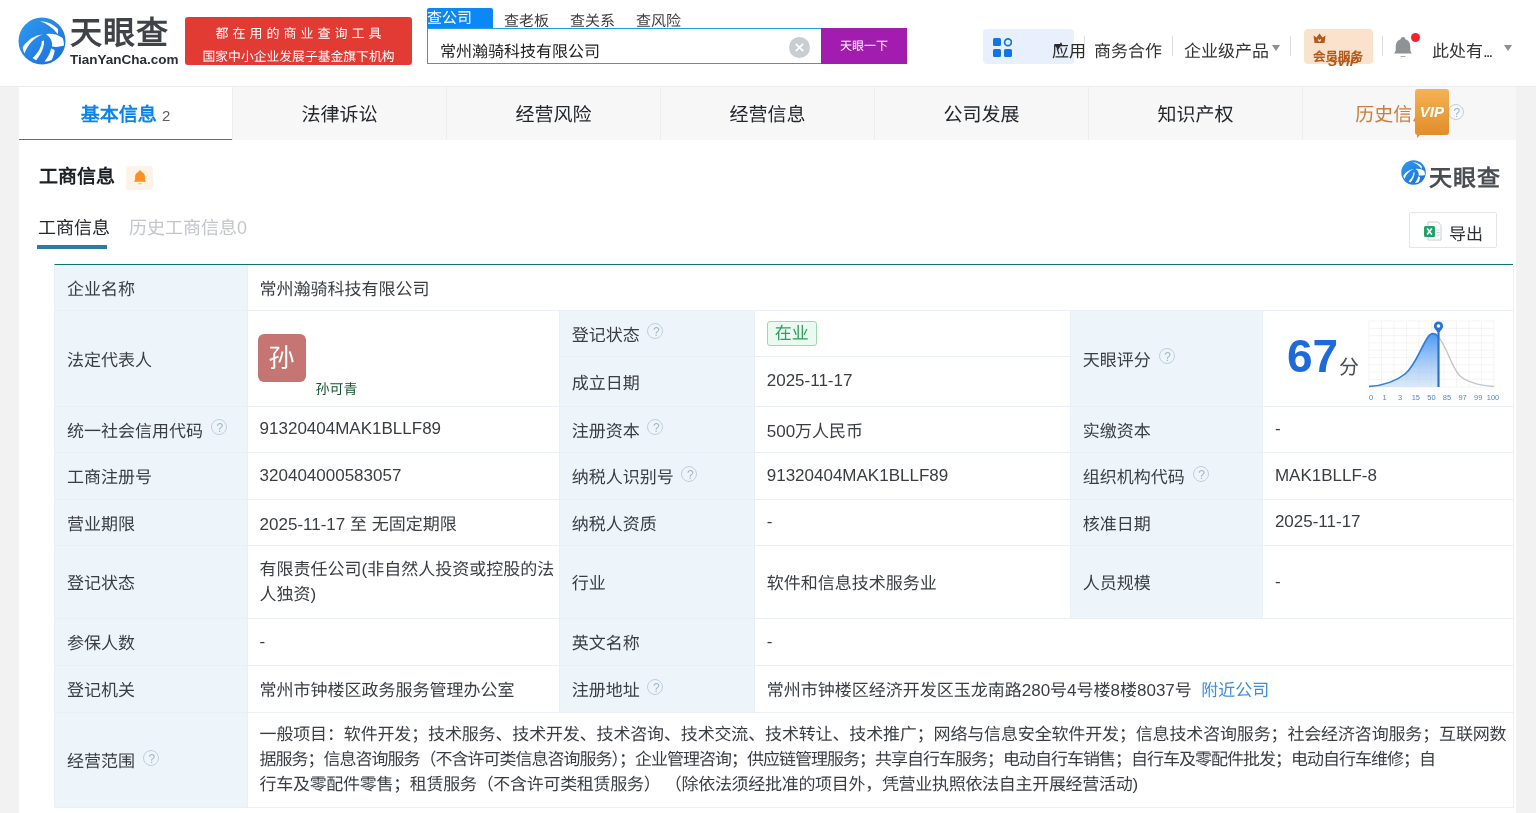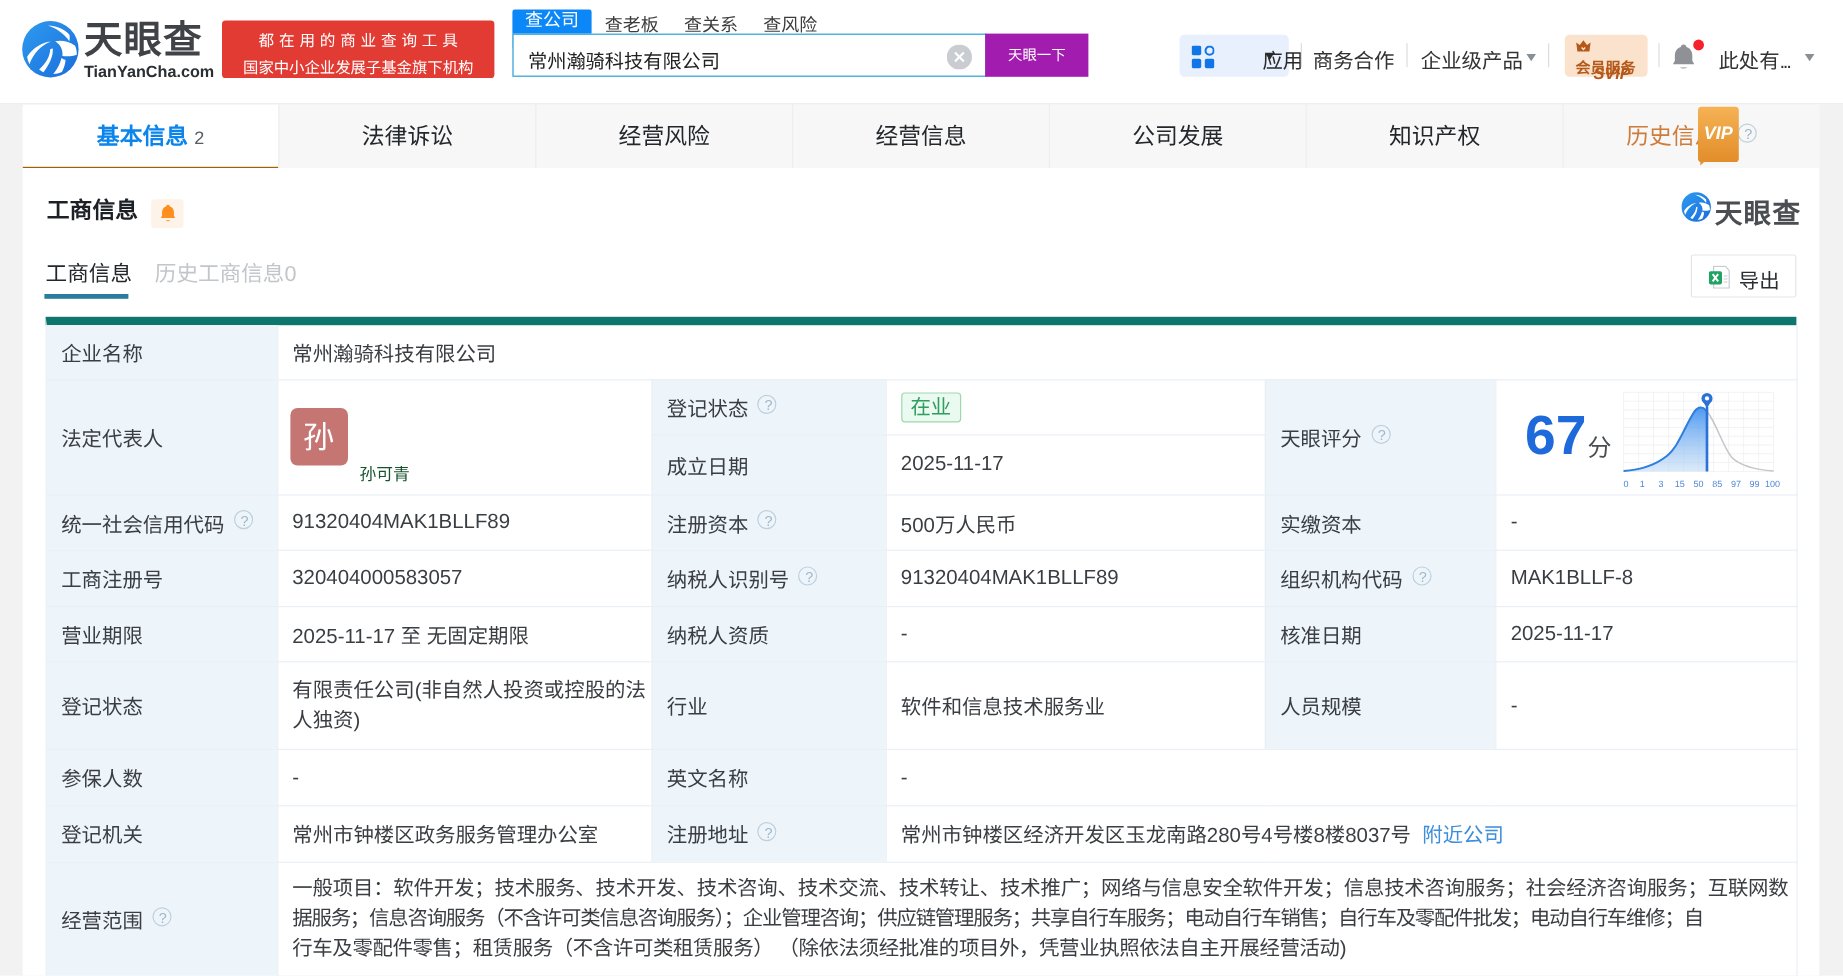--- a/index.html
+++ b/index.html
@@ -16,21 +16,21 @@
 .tab.active{background:#fff;color:#0b85ec;font-weight:bold;border-bottom:1px solid #a16207;margin-bottom:-1px;}
 .tab .cnt{font-size:15px;font-weight:normal;color:#5a5e63;}
 .tab.vip{color:#cd7c3c;}
 .tab .cnt2{font-size:15px;color:#9a9ea3;}
 .qm{display:inline-block;width:16px;height:16px;border:1px solid #bdd0de;border-radius:50%;vertical-align:1.5px;margin-left:3px;position:relative;}
 .qm::after{content:"?";position:absolute;left:0;top:0;width:16px;height:16px;line-height:16px;font-size:12px;color:#9fb6c6;text-align:center;}
 .vipbadge{position:absolute;top:2px;right:67px;background:linear-gradient(180deg,#f5b254,#e28d2a);color:#fff;font-size:15px;font-style:italic;font-weight:bold;line-height:14px;padding:16px 5px;border-radius:3px;}
 .vipbadge::after{content:"";position:absolute;left:2px;bottom:-3px;border:3px solid transparent;border-top-color:#e2902e;border-left-color:#e2902e;width:0;height:0;}
 #content{position:absolute;left:0;top:53px;width:1497px;height:673px;background:#fff;}
 
-#table{position:absolute;left:19px;top:124px;width:1459px;border-top:7px solid #0f766e;border-left:1px solid #e9eff5;}
+#table{position:absolute;left:35px;top:124px;width:1459px;border-top:1px solid #0f766e;border-left:1px solid #e9eff5;}
 table.grid{border-collapse:collapse;table-layout:fixed;width:1459px;}
 table.grid td{border-right:1px solid #e9eff5;border-bottom:1px solid #e9eff5;font-size:17px;color:#3a3e43;padding:0 12px;vertical-align:middle;}
 td.lb{background:#eef5fa;white-space:nowrap;}
 </style>
 </head>
 <body>
 <div id="header">
 
   <svg width="0" height="0" style="position:absolute">
     <defs>
@@ -52,21 +52,21 @@
       <use href="#tyclogo"></use>
     </svg>
   <div class="abs" style="left:70px;top:17px;font-size:32px;line-height:32px;font-weight:bold;color:#3f4347;letter-spacing:1px;">天眼查</div>
   <div class="abs" style="left:70px;top:52px;font-size:13.5px;font-weight:bold;color:#2b2f33;">TianYanCha.com</div>
 
   <div class="abs" style="left:185px;top:17px;width:227px;height:48px;background:#e23b33;border-radius:3px;color:#fff;text-align:center;">
     <div style="font-size:13px;margin-top:6px;letter-spacing:4px;margin-left:4px;">都在用的商业查询工具</div>
     <div style="font-size:12.8px;margin-top:4px;">国家中小企业发展子基金旗下机构</div>
   </div>
 
-  <div class="abs" style="left:427px;top:8px;width:66px;height:32px;background:#0b87f7;border-radius:2px 2px 0 0;color:#fff;font-size:15px;text-align:center;line-height:20px;">查公司</div>
+  <div class="abs" style="left:427px;top:8px;width:66px;height:32px;background:#0b87f7;border-radius:2px 2px 0 0;color:#fff;font-size:15px;line-height:20px;">查公司</div>
   <div class="abs" style="left:504px;top:9px;font-size:15px;color:#3c3c3c;">查老板</div>
   <div class="abs" style="left:570px;top:9px;font-size:15px;color:#3c3c3c;">查关系</div>
   <div class="abs" style="left:636px;top:9px;font-size:15px;color:#3c3c3c;">查风险</div>
 
   <div class="abs" style="left:427px;top:28px;width:395px;height:36px;background:#fff;border:1px solid #28a0d8;">
     <div class="abs" style="left:12px;top:9px;font-size:16px;color:#222;">常州瀚骑科技有限公司</div>
     <svg class="abs" style="left:361px;top:8px" width="21" height="21" viewBox="0 0 21 21">
       <circle cx="10.5" cy="10.5" r="10.5" fill="#c9ccd1"></circle>
       <path d="M6.8 6.8 L14.2 14.2 M14.2 6.8 L6.8 14.2" stroke="#fff" stroke-width="1.8"></path>
     </svg>

